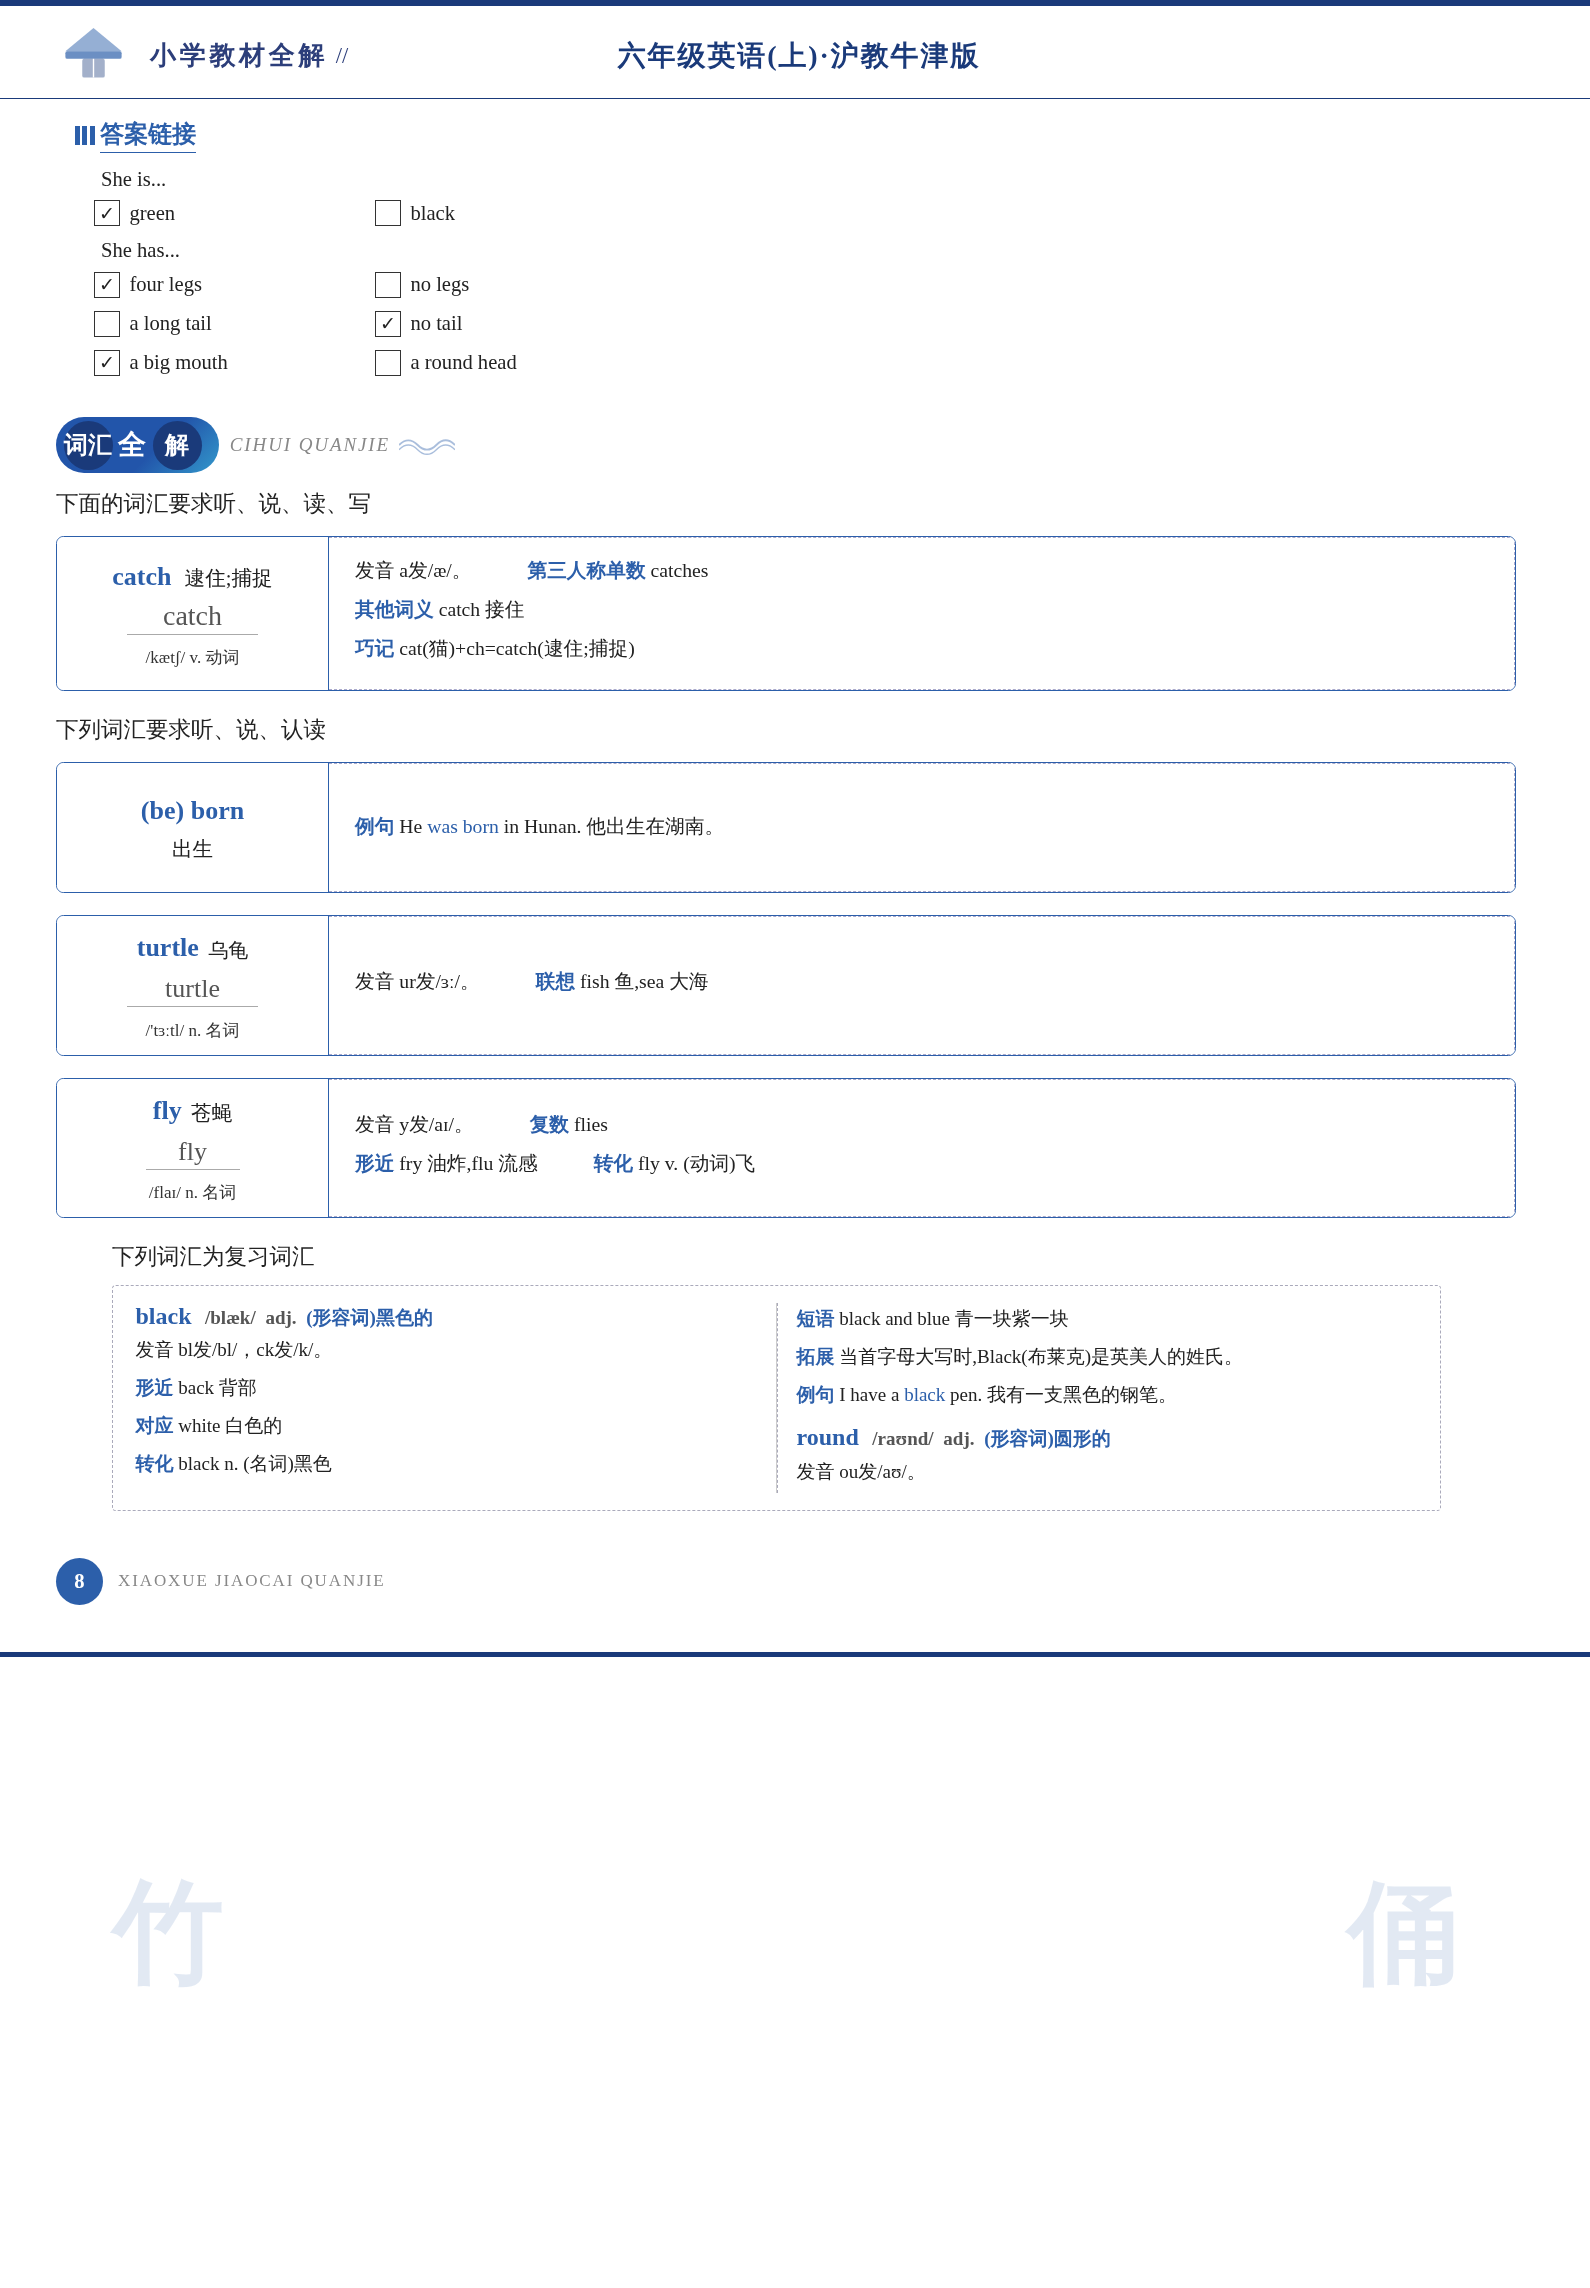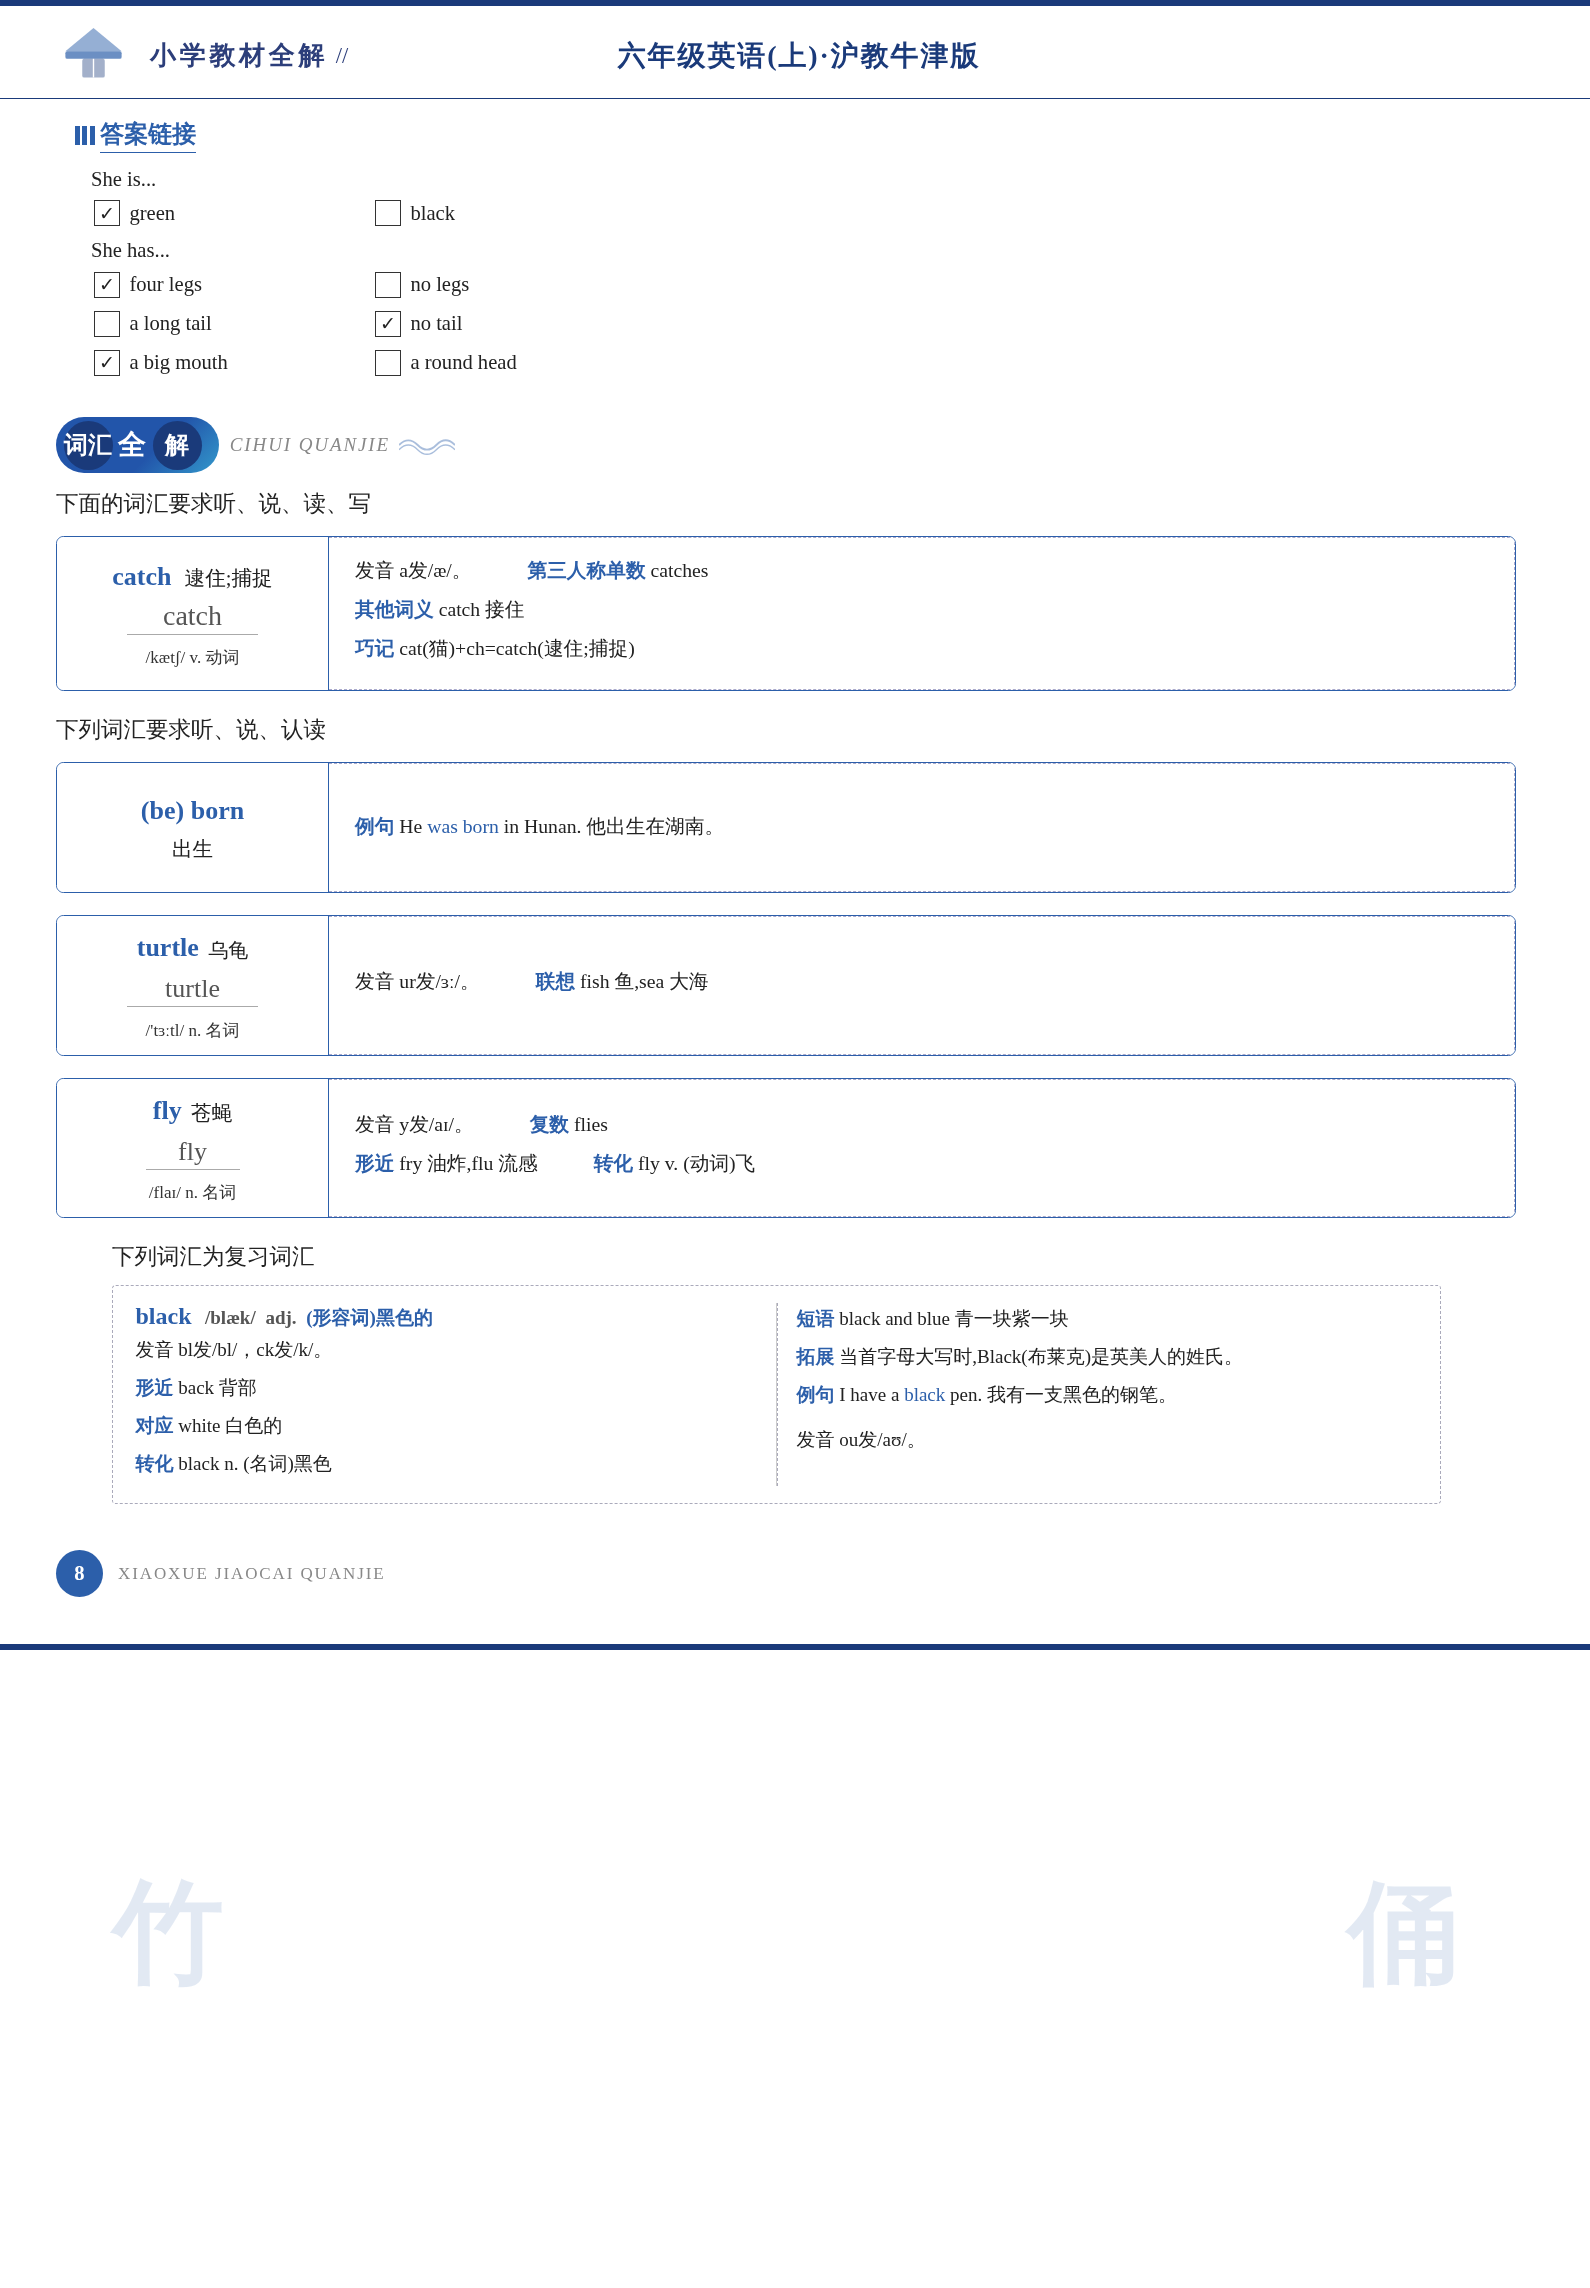--- a/index.html
+++ b/index.html
@@ -67,21 +67,21 @@
       color: #2c5faa;
       font-weight: bold;
       border-bottom: 1.9px solid #2c5faa;
       padding-bottom: 1.9px;
     }
 
     .answer-line {
       font-size: 20.6px;
       color: #222;
       margin-bottom: 9.4px;
-      margin-left: 16px;
+      margin-left: 26px;
     }
 
     .checkbox-row {
       display: flex;
       align-items: center;
       margin-bottom: 13px;
       margin-left: 19px;
       gap: 56px;
     }
     .checkbox-item {
@@ -599,20 +599,26 @@
           <div class="vocab-detail-row">
             <span class="label">短语</span> black and blue 青一块紫一块
           </div>
           <div class="vocab-detail-row">
             <span class="label">拓展</span> 当首字母大写时,Black(布莱克)是英美人的姓氏。
           </div>
           <div class="vocab-detail-row">
             <span class="label">例句</span> I have a <span class="hl" style="color:#2c5faa;">black</span> pen. 我有一支黑色的钢笔。
           </div>
           <div style="margin-top:13px;">
+            <div class="vocab-detail-word">
+              <span style="color:#2c5faa;font-weight:bold;font-size:24px;">round</span>
+              <span style="font-size:19px;color:#555;margin-left:7.5px;">/raʊnd/</span>
+              <span style="font-size:19px;color:#555;margin-left:3.7px;">adj.</span>
+              <span style="font-size:19px;color:#2c5faa;margin-left:3.7px;">(形容词)圆形的</span>
+            </div>
             <div class="vocab-detail-row">
               发音 ou发/aʊ/。
             </div>
           </div>
         </div>
       </div>
     </div>
 
   </div>
 

